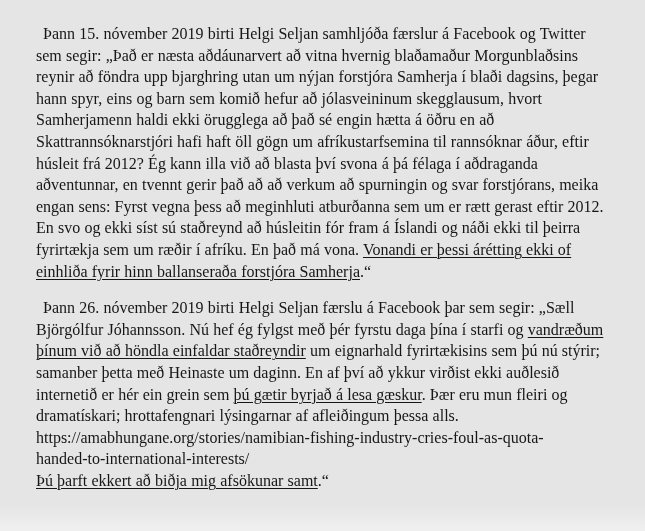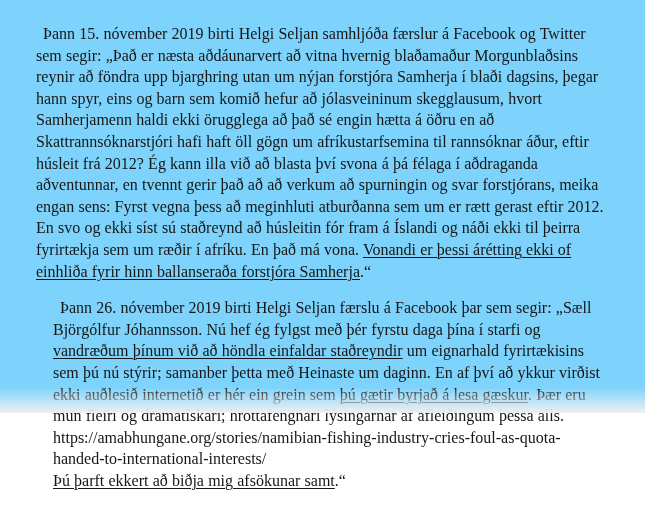--- a/index.html
+++ b/index.html
@@ -9,41 +9,40 @@
   body {
     width: 645px;
     height: 531px;
     background: #ffffff;
     overflow: hidden;
     font-family: "Liberation Serif", "DejaVu Serif", serif;
   }
   .page {
     position: relative;
     width: 645px;
-    height: 413px;
-    background: #7dd3fc;
+    height: 531px;
+    background: #e5e5e5;
   }
   .doc {
     position: absolute;
     left: 36px;
     top: 23px;
     width: 577px;
     font-size: 16px;
     line-height: 21.6px;
     color: #161616;
     text-align: left;
     word-spacing: 0.2px;
   }
   .para {
     margin: 0;
     text-indent: 7px;
   }
   .para + .para {
     margin-top: 15px;
-    margin-left: 17px;
   }
   .u {
     text-decoration: underline;
     text-decoration-thickness: 1px;
     text-underline-offset: 2px;
   }
   .bottom-fade {
     position: absolute;
     left: 0;
     bottom: 0;

